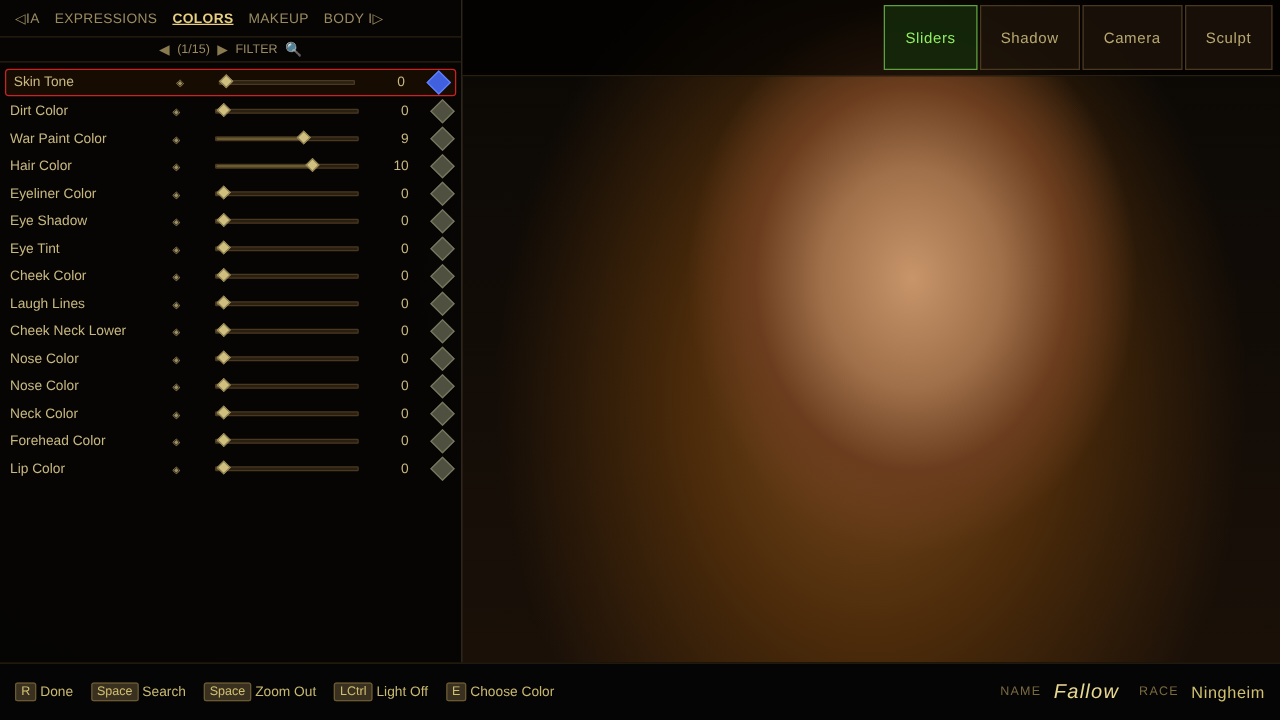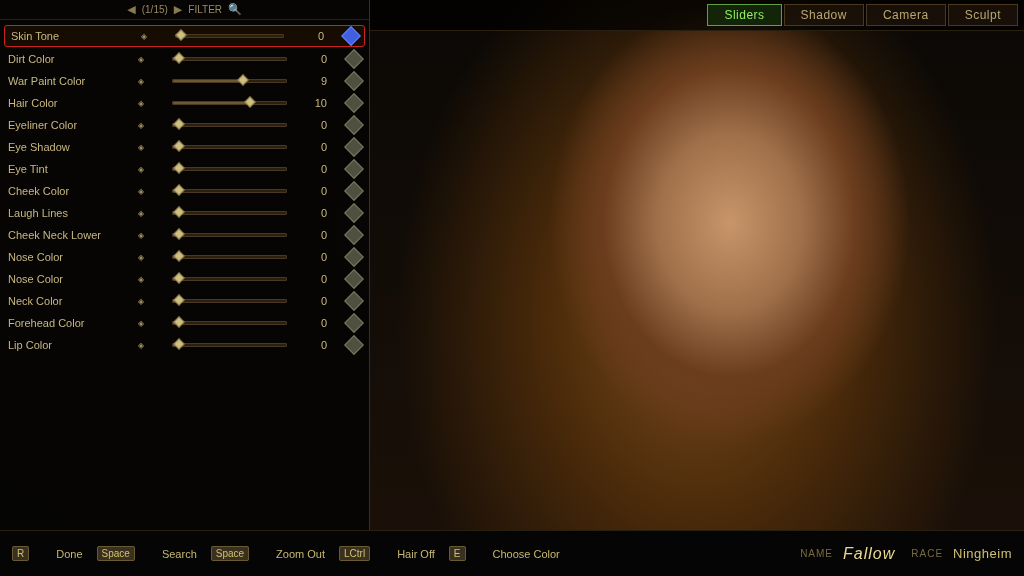--- a/index.html
+++ b/index.html
@@ -63,21 +63,21 @@
       background: rgba(0,0,0,0.7);
       border-bottom: 1px solid #2a2010;
       gap: 2px;
       position: absolute;
       top: 0; left: 370px;
       width: 654px;
       z-index: 3;
     }
 
     .nav-tab {
-      padding: 3px 16px;
+      padding: 18px 16px;
       font-size: 12px;
       color: #b8a870;
       background: rgba(30,20,10,0.8);
       border: 1px solid #4a3820;
       cursor: pointer;
       letter-spacing: 0.5px;
     }
 
     .nav-tab.active {
       color: #90ee60;
@@ -239,21 +239,20 @@
       padding: 1px 4px;
       font-size: 10px;
       color: #d0c070;
       border-radius: 2px;
     }
 
     .status-action {
       color: #c8b870;
       font-size: 11px;
       margin-right: 14px;
-      margin-left: 24px;
     }
 
     .status-right {
       margin-left: auto;
       display: flex;
       align-items: center;
       gap: 16px;
     }
 
     .name-group {
@@ -300,20 +299,27 @@
 
 <div class="top-nav">
   <div class="nav-tab active">Sliders</div>
   <div class="nav-tab">Shadow</div>
   <div class="nav-tab">Camera</div>
   <div class="nav-tab">Sculpt</div>
 </div>
 
 <div class="left-panel">
 
+  <div class="cat-tabs">
+    <span class="cat-tab">◁IA</span>
+    <span class="cat-tab">EXPRESSIONS</span>
+    <span class="cat-tab active">COLORS</span>
+    <span class="cat-tab">MAKEUP</span>
+    <span class="cat-tab">BODY I▷</span>
+  </div>
 
   <div class="filter-row">
     <span class="arrow-btn">◀</span>
     <span>(1/15)</span>
     <span class="arrow-btn">▶</span>
     <span>FILTER</span>
     <span style="color:#9a8a60;font-size:11px;">🔍</span>
   </div>
 
   <div class="sliders-list" id="sliders-container">
@@ -474,21 +480,21 @@
   <span class="status-key"><span class="key">R</span></span>
   <span class="status-action">Done</span>
 
   <span class="status-key"><span class="key">Space</span></span>
   <span class="status-action">Search</span>
 
   <span class="status-key"><span class="key">Space</span></span>
   <span class="status-action">Zoom Out</span>
 
   <span class="status-key"><span class="key">LCtrl</span></span>
-  <span class="status-action">Hair Off</span>
+  <span class="status-action">Light Off</span>
 
   <span class="status-key"><span class="key">E</span></span>
   <span class="status-action">Choose Color</span>
 
   <div class="status-right">
     <div class="name-group">
       <span class="name-label">NAME</span>
       <span class="name-value">Fallow</span>
     </div>
     <div class="name-group">

